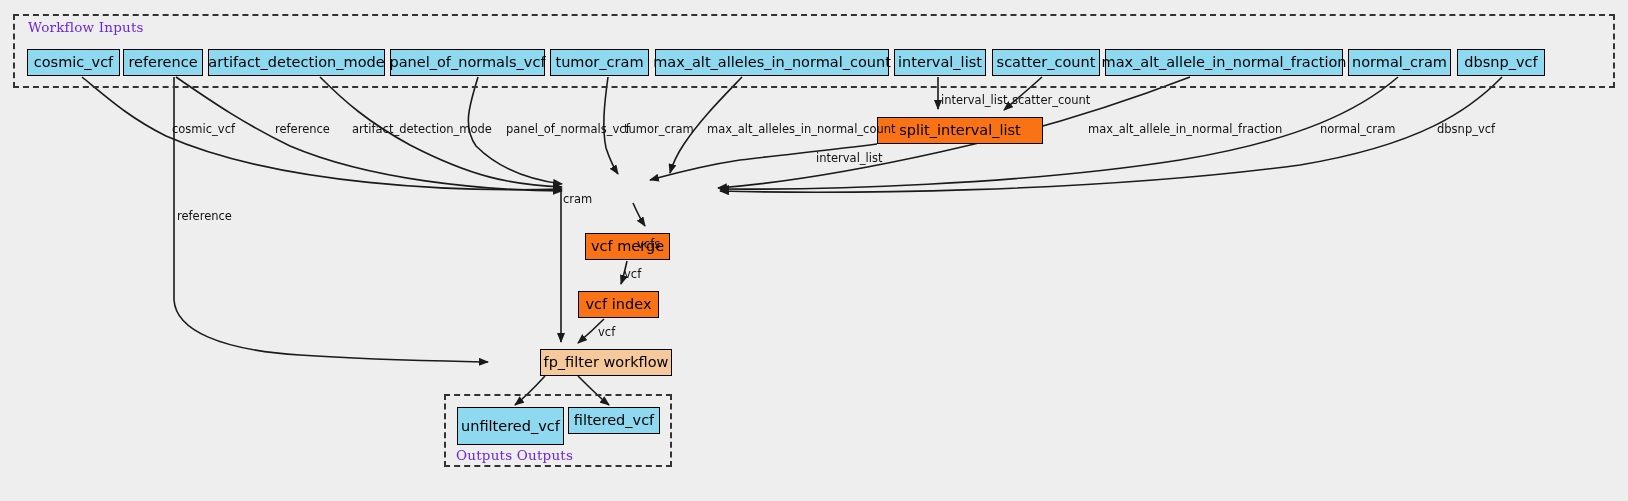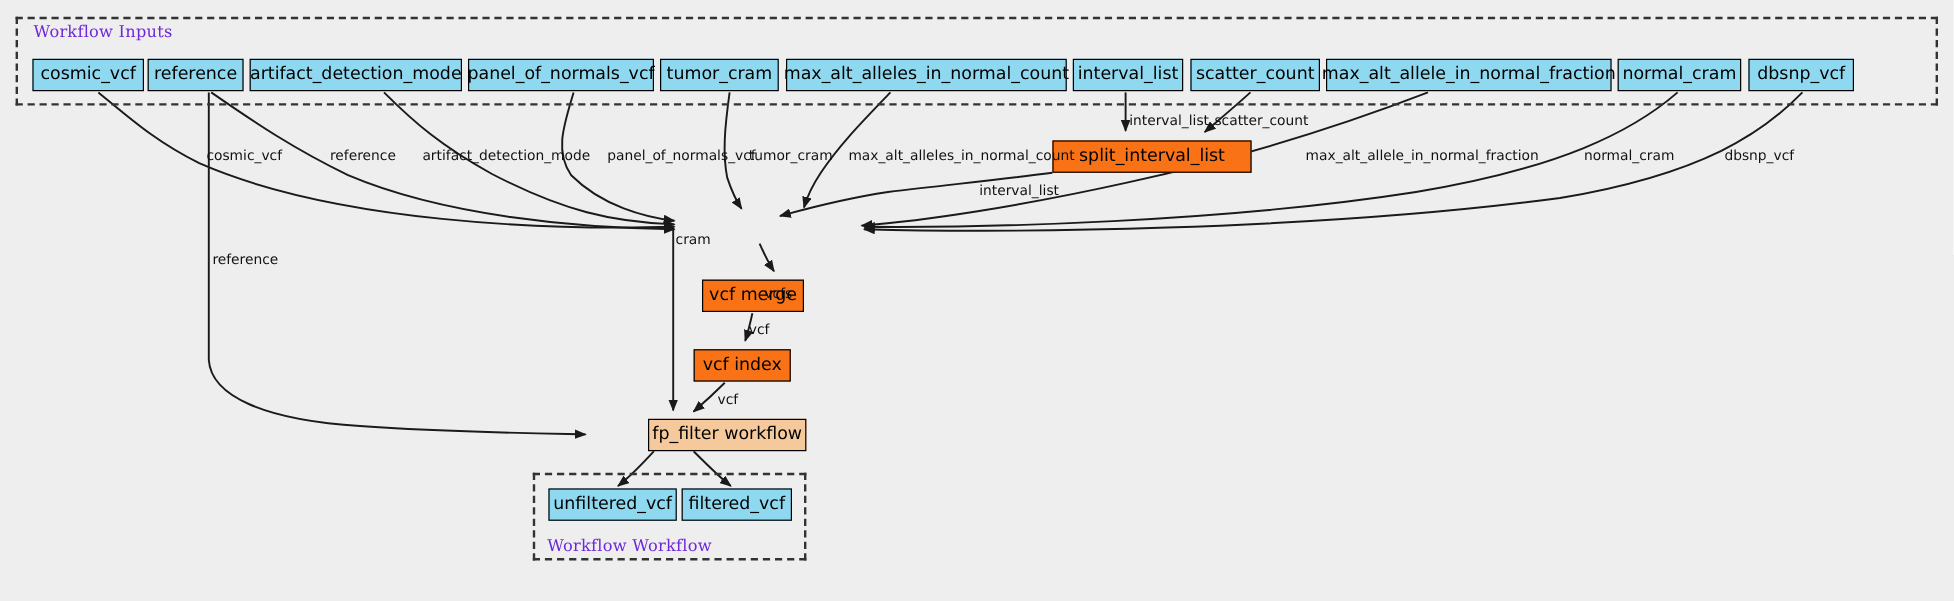--- a/index.html
+++ b/index.html
@@ -117,40 +117,40 @@
       <path d="M545,376 C534,388 524,398 515,405"></path>
 
       <path d="M578,376 C590,388 600,398 609,405"></path>
     </g>
   </svg>
 
   <div class="cluster" style="left:13px; top:14px; width:1602px; height:74px;"></div>
   <div class="cluster-label" style="left:28px; top:19px;">Workflow Inputs</div>
 
   <div class="cluster" style="left:444px; top:394px; width:228px; height:73px;"></div>
-  <div class="cluster-label" style="left:456px; top:447px;">Workflow Workflow</div>
+  <div class="cluster-label" style="left:456px; top:447px;">Outputs Outputs</div>
 
   <div class="node input" style="left:27px; top:49px; width:93px; height:27px;">cosmic_vcf</div>
   <div class="node input" style="left:123px; top:49px; width:80px; height:27px;">reference</div>
   <div class="node input" style="left:208px; top:49px; width:177px; height:27px;">artifact_detection_mode</div>
   <div class="node input" style="left:390px; top:49px; width:155px; height:27px;">panel_of_normals_vcf</div>
   <div class="node input" style="left:550px; top:49px; width:99px; height:27px;">tumor_cram</div>
   <div class="node input" style="left:655px; top:49px; width:234px; height:27px;">max_alt_alleles_in_normal_count</div>
   <div class="node input" style="left:894px; top:49px; width:92px; height:27px;">interval_list</div>
   <div class="node input" style="left:992px; top:49px; width:108px; height:27px;">scatter_count</div>
   <div class="node input" style="left:1105px; top:49px; width:238px; height:27px;">max_alt_allele_in_normal_fraction</div>
   <div class="node input" style="left:1348px; top:49px; width:103px; height:27px;">normal_cram</div>
   <div class="node input" style="left:1457px; top:49px; width:88px; height:27px;">dbsnp_vcf</div>
 
   <div class="node step" style="left:877px; top:117px; width:166px; height:27px;">split_interval_list</div>
   <div class="node step" style="left:585px; top:233px; width:85px; height:27px;">vcf merge</div>
   <div class="node step" style="left:578px; top:291px; width:81px; height:27px;">vcf index</div>
   <div class="node subwf" style="left:497px; top:349px; width:132px; height:27px;">fp_filter workflow</div>
 
-  <div class="node output" style="left:457px; top:407px; width:107px; height:27px;">unfiltered_vcf</div>
+  <div class="node output" style="left:457px; top:407px; width:107px; height:38px;">unfiltered_vcf</div>
   <div class="node output" style="left:568px; top:407px; width:92px; height:27px;">filtered_vcf</div>
 
   <div class="edge-label" style="left:172px; top:130px;">cosmic_vcf</div>
   <div class="edge-label" style="left:275px; top:130px;">reference</div>
   <div class="edge-label" style="left:352px; top:130px;">artifact_detection_mode</div>
   <div class="edge-label" style="left:506px; top:130px;">panel_of_normals_vcf</div>
   <div class="edge-label" style="left:624px; top:130px;">tumor_cram</div>
   <div class="edge-label" style="left:707px; top:130px;">max_alt_alleles_in_normal_count</div>
   <div class="edge-label" style="left:941px; top:101px;">interval_list</div>
   <div class="edge-label" style="left:1012px; top:101px;">scatter_count</div>

